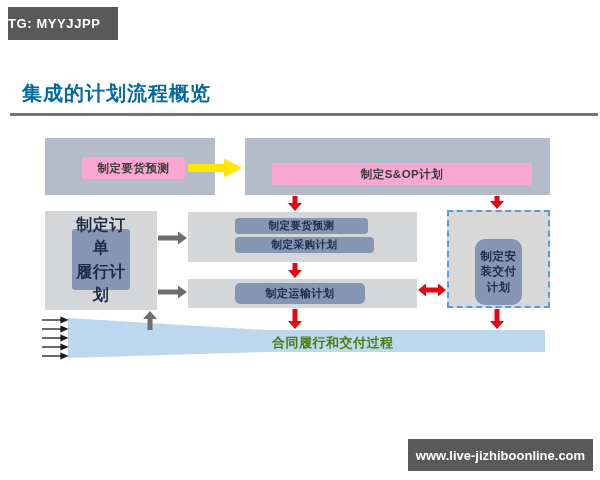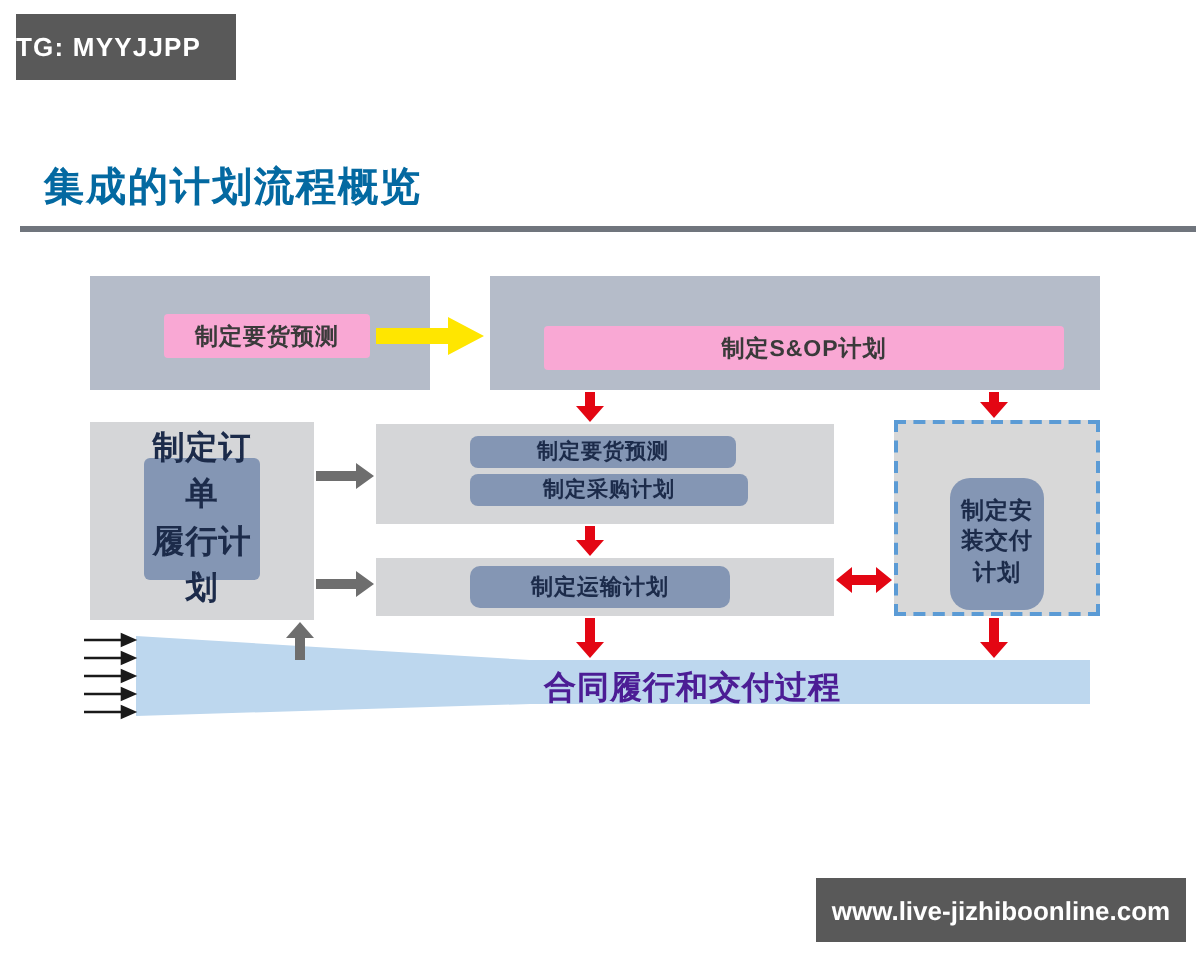--- a/index.html
+++ b/index.html
@@ -69,21 +69,21 @@
   }
   .b-install{
     left:475px; top:239px; width:47px; height:66px;
     font-size:11.5px; line-height:1.35; border-radius:10px;
     white-space:pre-line;
   }
 
   
   .band-label {
     left:272px; top:334px;
-    font-size:16px; font-weight:bold; color:#4c1d95;
+    font-size:13px; font-weight:bold; color:#4d7c0f;
     letter-spacing:.5px;
   }
 
   
   .url-badge {
     left:408px; top:439px; width:185px; height:32px;
     background:#595959; color:#ffffff;
     font-size:13px; font-weight:bold;
     display:flex; align-items:center; justify-content:center;
   }

